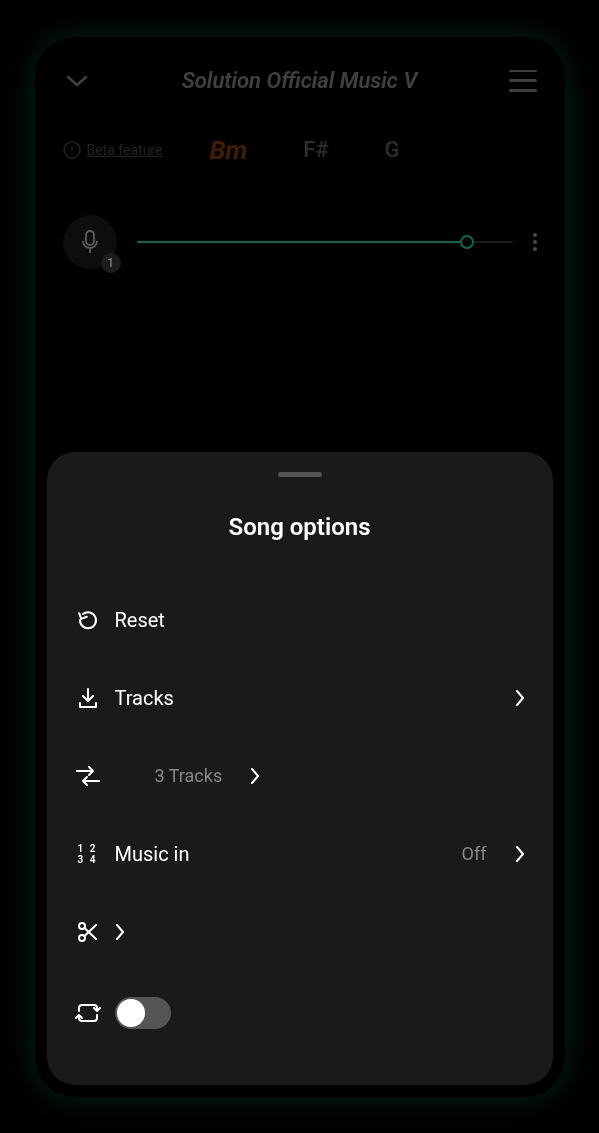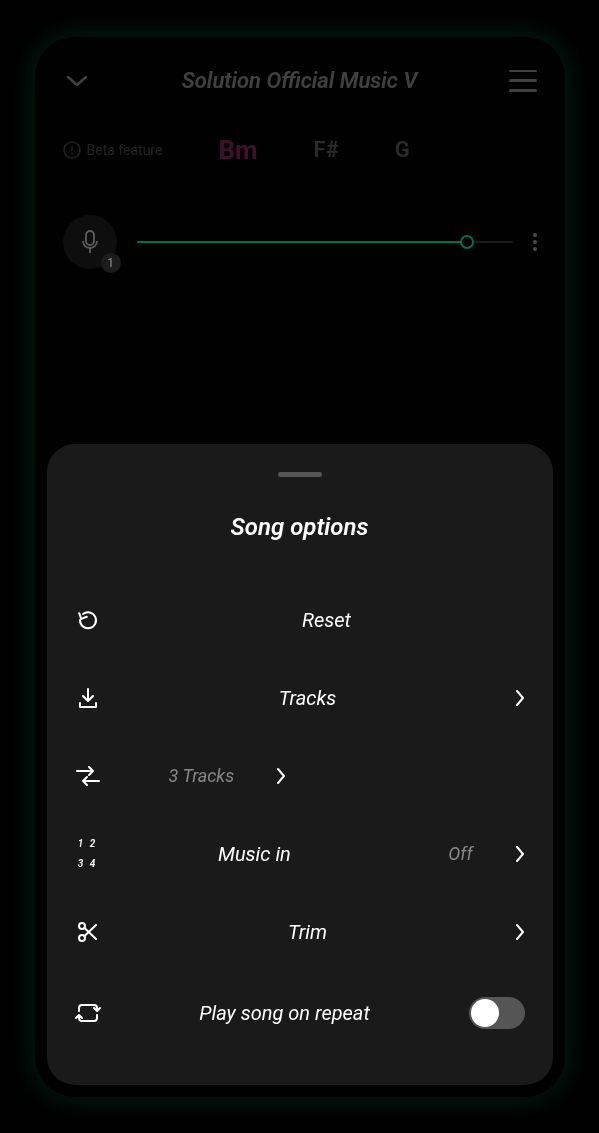--- a/index.html
+++ b/index.html
@@ -70,26 +70,28 @@
       opacity: 0.25;
     }
     .beta-wrap {
       display: flex;
       align-items: center;
       gap: 6px;
     }
     .beta-text {
       color: #888;
       font-size: 14px;
+      text-decoration: underline;
     }
     .chord-main {
-      color: #ec4899;
+      color: #f97316;
       font-size: 26px;
       font-weight: 700;
-      margin-left: 40px;
+      margin-left: 31px;
+      font-style: italic;
     }
     .chord-secondary {
       color: #aaa;
       font-size: 22px;
       font-weight: 600;
       margin-left: 40px;
     }
     .player-row {
       display: flex;
       align-items: center;
@@ -161,43 +163,41 @@
       background: #888;
       border-radius: 50%;
     }
     .sheet {
       position: absolute;
       left: 12px;
       right: 12px;
       bottom: 12px;
       background: #1a1a1a;
       border-radius: 28px;
-      padding: 28px 28px 30px;
-      font-style: italic;
+      padding: 20px 28px 30px;
     }
     .sheet-handle {
       width: 44px;
       height: 5px;
       background: #555;
       border-radius: 3px;
       margin: 0 auto 36px;
     }
     .sheet-title {
       color: #fff;
       font-size: 24px;
       font-weight: 600;
       text-align: center;
       margin-bottom: 40px;
     }
     .option-row {
       display: flex;
       align-items: center;
       padding: 26px 0;
-      gap: 28px;
-      text-align: center;
+      gap: 14px;
     }
     .option-icon {
       width: 26px;
       height: 26px;
       display: flex;
       align-items: center;
       justify-content: center;
       flex-shrink: 0;
     }
     .option-label {
@@ -228,21 +228,21 @@
       left: 2px;
       top: 2px;
       width: 28px;
       height: 28px;
       background: #fff;
       border-radius: 50%;
     }
     .count-icon {
       color: #fff;
       font-size: 10px;
-      line-height: 20px;
+      line-height: 11px;
       font-weight: 600;
       letter-spacing: 2px;
     }
   </style>
 </head>
 <body>
 
 <div class="phone-frame">
 
   <div class="top-bar">
@@ -345,33 +345,31 @@
 
     <div class="option-row">
       <div class="option-icon">
         <svg width="24" height="24" viewBox="0 0 24 24">
           <circle cx="6" cy="6" r="3" stroke="#fff" stroke-width="2" fill="none"></circle>
           <circle cx="6" cy="18" r="3" stroke="#fff" stroke-width="2" fill="none"></circle>
           <line x1="8.5" y1="8" x2="20" y2="19" stroke="#fff" stroke-width="2" stroke-linecap="round"></line>
           <line x1="8.5" y1="16" x2="20" y2="5" stroke="#fff" stroke-width="2" stroke-linecap="round"></line>
         </svg>
       </div>
-      <div class="option-label">Trim</div>
       <svg class="chevron" width="10" height="18" viewBox="0 0 10 18">
         <path d="M2 2 L8 9 L2 16" stroke="#fff" stroke-width="2" fill="none" stroke-linecap="round" stroke-linejoin="round"></path>
       </svg>
     </div>
 
     <div class="option-row">
       <div class="option-icon">
         <svg width="26" height="24" viewBox="0 0 26 24">
           <path d="M4 9 L4 6 A3 3 0 0 1 7 3 L19 3 A3 3 0 0 1 22 6 L22 9 M19 6 L22 9 L25 6" stroke="#fff" stroke-width="2" fill="none" stroke-linecap="round" stroke-linejoin="round" transform="translate(0 1)"></path>
           <path d="M22 15 L22 18 A3 3 0 0 1 19 21 L7 21 A3 3 0 0 1 4 18 L4 15 M7 18 L4 15 L1 18" stroke="#fff" stroke-width="2" fill="none" stroke-linecap="round" stroke-linejoin="round" transform="translate(0 -1)"></path>
         </svg>
       </div>
-      <div class="option-label">Play song on repeat</div>
       <div class="toggle">
         <div class="toggle-knob"></div>
       </div>
     </div>
 
   </div>
 </div>
 
 </body></html>

